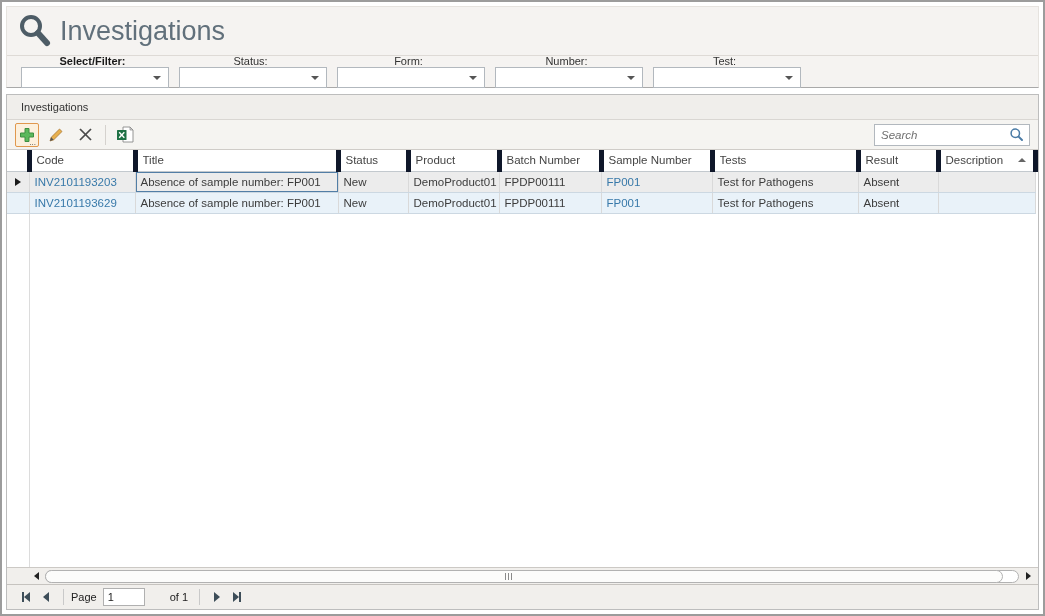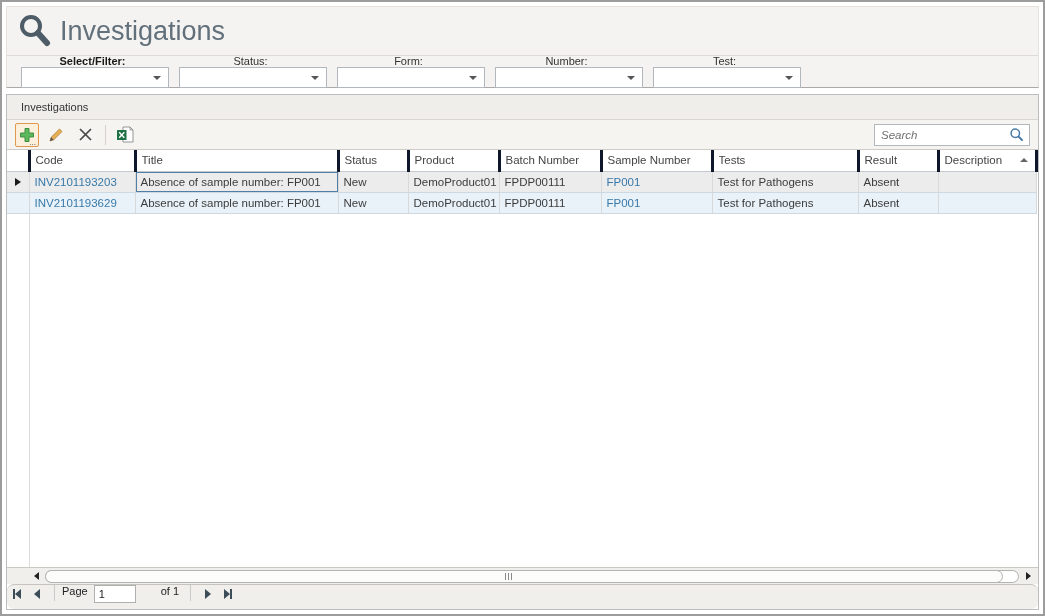--- a/index.html
+++ b/index.html
@@ -29,21 +29,21 @@
 
   .searchbox { margin-left:auto; width:156px; height:22px; background:#fff; border:1px solid #b2b8be; display:flex; align-items:center; padding:0 5px 0 6px; }
   .searchbox input { flex:1; border:none; outline:none; font-size:11.5px; color:#444; font-family:inherit; background:transparent; min-width:0; }
   .searchbox input::placeholder { color:#6f6f6f; font-style:italic; }
 
   
   .grid-wrap { flex:1; position:relative; background:#fff; overflow:hidden; }
   .ind-line { position:absolute; left:22px; top:0; bottom:0; width:1px; background:#dcdcdc; }
   table { border-collapse:collapse; table-layout:fixed; width:100%; position:relative; }
   th, td { height:21px; font-size:11.5px; font-weight:normal; text-align:left; padding:0 4px 0 5px; white-space:nowrap; overflow:hidden; }
-  th { color:#444; background:#fff; border-right:3px solid #0f172a; border-bottom:1px solid #c3c9ce; }
+  th { color:#444; background:#fff; border-right:5px solid #0f172a; border-bottom:1px solid #c3c9ce; }
   th .hwrap { display:flex; align-items:center; }
   th .hlabel { flex:1; overflow:hidden; }
   .sort-asc { width:0; height:0; border-left:4px solid transparent; border-right:4px solid transparent; border-bottom:4px solid #666; margin-right:3px; }
   td { color:#3c3c3c; border-right:1px solid #d9d9d9; border-bottom:1px solid #ccd8e2; background:#fff; }
   tr.sel td { background:var(--selected-row,#ececec); }
   tr.alt td { background:var(--alt-row,#e9f2f9); }
   td.focus { box-shadow: inset 0 0 0 1px var(--accent-focus,#527ea6); }
   td.indcell { padding:0; text-align:center; }
   .rowArrow { width:0; height:0; border-top:4px solid transparent; border-bottom:4px solid transparent; border-left:6px solid #1a1a1a; margin:0 auto; }
   .link { color:var(--link,#3879a9); cursor:pointer; }
@@ -52,21 +52,21 @@
   .hscroll { height:17px; background:#f1efec; border-top:1px solid #ccc9c5; display:flex; align-items:center; padding:0 5px 0 24px; }
   .sarrow { width:10px; height:10px; display:flex; align-items:center; justify-content:center; cursor:pointer; }
   .stri-l { width:0; height:0; border-top:4px solid transparent; border-bottom:4px solid transparent; border-right:5px solid #222; }
   .stri-r { width:0; height:0; border-top:4px solid transparent; border-bottom:4px solid transparent; border-left:5px solid #222; }
   .strack { flex:1; height:13px; margin:0 4px; border:1px solid #b2b2b2; border-radius:7px; background:#fff; position:relative; }
   .sthumb { position:absolute; left:-1px; top:-1px; bottom:-1px; width:calc(100% - 14px); border:1px solid #b2b2b2; border-radius:7px; background:#fcfcfb; }
   .sgrip { position:absolute; left:48%; top:2px; display:flex; gap:2px; }
   .sgrip span { width:1px; height:7px; background:#8a8a8a; display:block; }
 
   
-  .pager { height:25px; background:#f1efec; border-top:1px solid #c6c3bf; display:flex; font-size:11px; color:#222;border-radius:7px; }
+  .pager { height:25px; background:#f1efec; border-top:1px solid #c6c3bf; display:flex; align-items:center; padding-left:9px; font-size:11px; color:#222; }
   .pbtn { display:flex; align-items:center; justify-content:center; width:20px; height:18px; cursor:pointer; }
   .ptri-l { width:0; height:0; border-top:5px solid transparent; border-bottom:5px solid transparent; border-right:6px solid #3d4d58; }
   .ptri-r { width:0; height:0; border-top:5px solid transparent; border-bottom:5px solid transparent; border-left:6px solid #3d4d58; }
   .pbar { width:2px; height:10px; background:#3d4d58; }
   .psep { width:1px; height:16px; background:#c9c9c9; margin:0 7px; }
   .pager input { width:42px; height:18px; border:1px solid #b0b0b0; font-size:11px; padding-left:4px; margin:0 4px 0 6px; font-family:inherit; color:#222; }
   .oflabel { margin-left:21px; margin-right:4px; }
 </style>
 </head>
 <body>

